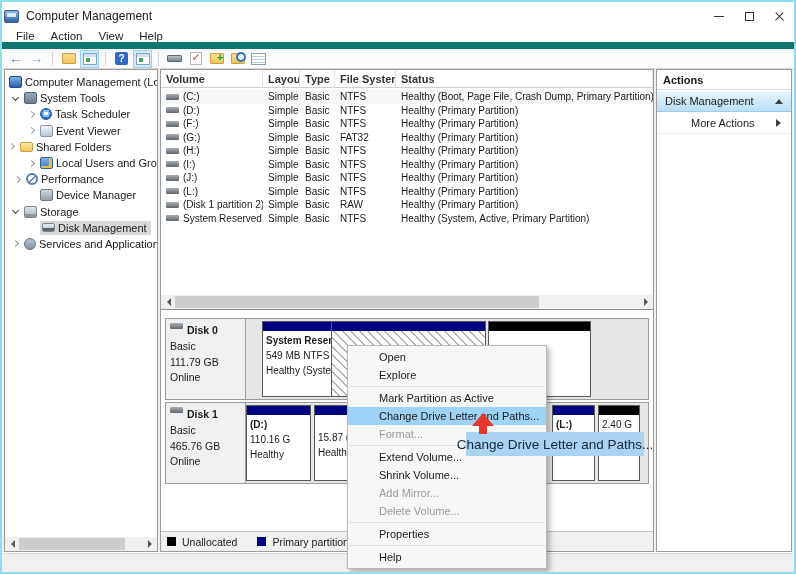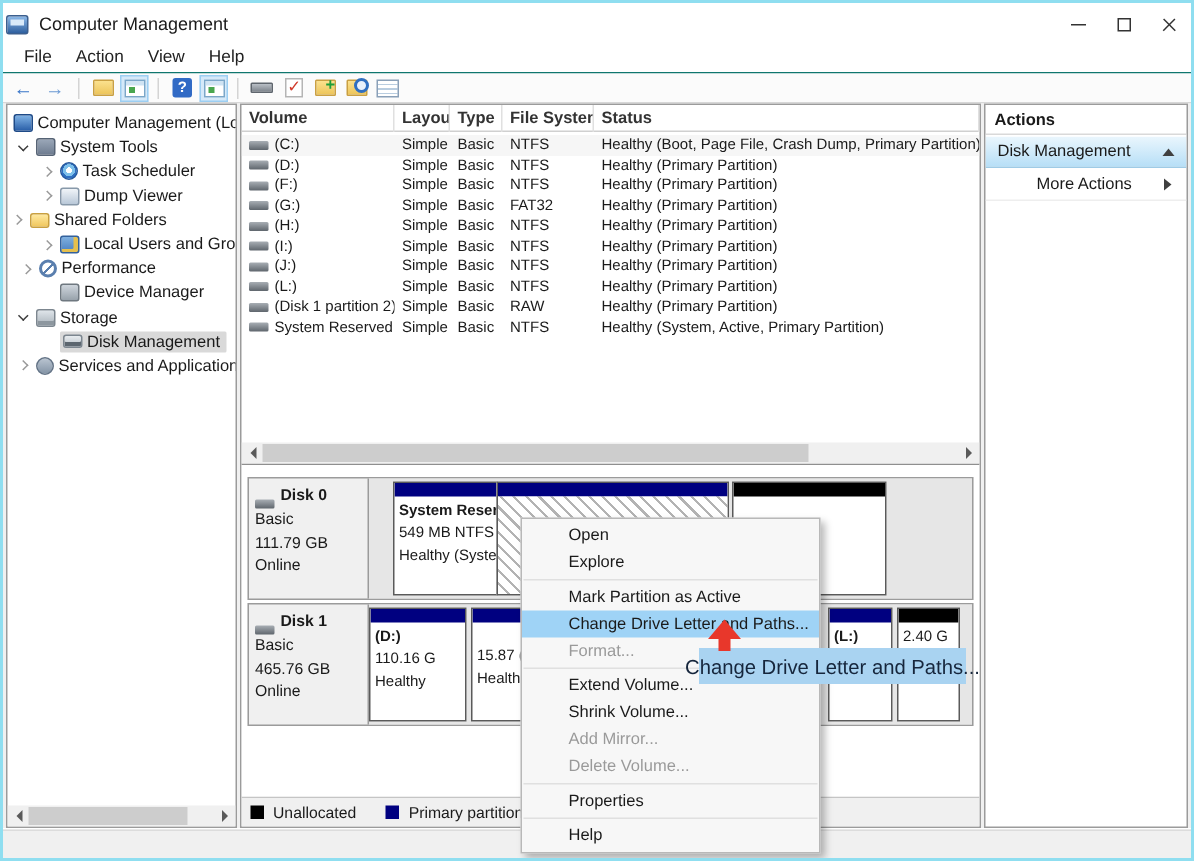--- a/index.html
+++ b/index.html
@@ -14,21 +14,21 @@
   .title-text{font-size:12px;margin-left:7px;white-space:nowrap}
   .winbtns{margin-left:auto;display:flex;height:28px}
   .wbtn{width:30px;height:28px;display:flex;align-items:center;justify-content:center;position:relative}
   .g-min{width:10px;height:1px;background:#333}
   .g-max{width:9px;height:9px;border:1px solid #333}
   .g-close{width:11px;height:11px;position:relative}
   .g-close::before,.g-close::after{content:"";position:absolute;left:0;top:5px;width:11px;height:1.4px;background:#333}
   .g-close::before{transform:rotate(45deg)}
   .g-close::after{transform:rotate(-45deg)}
   
-  .menubar{height:19px;display:flex;padding-left:6px;background:#fff;border-bottom:1px solid #0f766e}
+  .menubar{height:19px;display:flex;align-items:center;padding-left:6px;background:#fff;border-bottom:7px solid #0f766e}
   .mitem{font-size:11.5px;padding:2px 8px;color:#222}
   
   .toolbar{height:20px;display:flex;align-items:center;background:#fbfbfb;border-bottom:1px solid #d7d7d7;padding-left:4px;gap:2px}
   .tbi{width:19px;height:18px;display:flex;align-items:center;justify-content:center;flex:none}
   .tb-hl{background:#d5e9f9;border:1px solid #9ccef2}
   .tsep{width:1px;height:14px;background:#d4d4d4;margin:0 4px;flex:none}
   .ar{font-size:13px;font-weight:bold;color:#3b77c9;line-height:1}
   .ar.fwd{color:#6d9bd4}
   .i-folder{width:14px;height:11px;background:linear-gradient(#fbe18e,#edc55a);border:1px solid #caa042;border-radius:1px;position:relative}
   .i-win{width:14px;height:12px;border:1px solid #7ba7c9;background:#fff;box-shadow:inset 0 3px 0 #cfe3f3;position:relative}
@@ -79,21 +79,21 @@
   .vrows{flex:1;padding-top:2px;overflow:hidden}
   .vrow{display:grid;grid-template-columns:102px 37px 35px 61px 1fr;height:13.5px;align-items:center;font-size:10px;white-space:nowrap}
   .vrow>span{padding-left:5px;overflow:hidden}
   .vrow .vname{display:flex;align-items:center;gap:4px}
   .vrow0{background:#f6f6f6}
   .vdrive{width:13px;height:6px;background:linear-gradient(#a8aeb4,#5f666d);border-radius:1px;flex:none}
   
   .disksec{flex:1;background:#fff;position:relative}
   .disk-row{position:absolute;left:4px;width:484px;height:82px;border:1px solid #9b9b9b;display:flex;background:#f0f0f0}
   .disk-label{width:80px;border-right:1px solid #9b9b9b;padding:4px 4px;font-size:10.5px;line-height:1.5}
-  .disk-name{font-weight:bold;display:flex;align-items:flex-end;gap:4px}
+  .disk-name{font-weight:bold;display:flex;align-items:flex-start;gap:4px}
   .dparts{position:relative;flex:1;background:#e6e6e6}
   .part{position:absolute;top:2px;bottom:2px;border:1px solid #5a5a5a;background:#fff;display:flex;flex-direction:column;overflow:hidden}
   .pbar{height:9px;flex:none;background:#000080}
   .pbar.unalloc{background:#000}
   .pbody{flex:1;padding:2px 3px;font-size:10px;line-height:1.5;white-space:nowrap;overflow:hidden}
   .pbody .pname{font-weight:bold;min-height:13px}
   .part.hatched .pbody{background:repeating-linear-gradient(45deg,#ffffff 0 4.5px,#b3b3b3 4.5px 6px)}
   
   .legend{height:20px;background:#f0f0f0;border-top:1px solid #c5c5c5;display:flex;align-items:center;padding-left:6px;gap:6px;font-size:10.5px;flex:none}
   .lsq{width:9px;height:9px;flex:none}
@@ -208,21 +208,21 @@
               <span class="chev"></span>
             </span>
           <span class="ti ti-clock"></span>
           <span>Task Scheduler</span>
         </div>
         <div class="trow" style="padding-left:20px">
           <span class="chevbox">
               <span class="chev"></span>
             </span>
           <span class="ti ti-event"></span>
-          <span>Dump Viewer</span>
+          <span>Event Viewer</span>
         </div>
         <div class="trow" style="">
           <span class="chevbox">
               <span class="chev"></span>
             </span>
           <span class="ti ti-foldsh"></span>
           <span>Shared Folders</span>
         </div>
         <div class="trow" style="padding-left:20px">
           <span class="chevbox">

